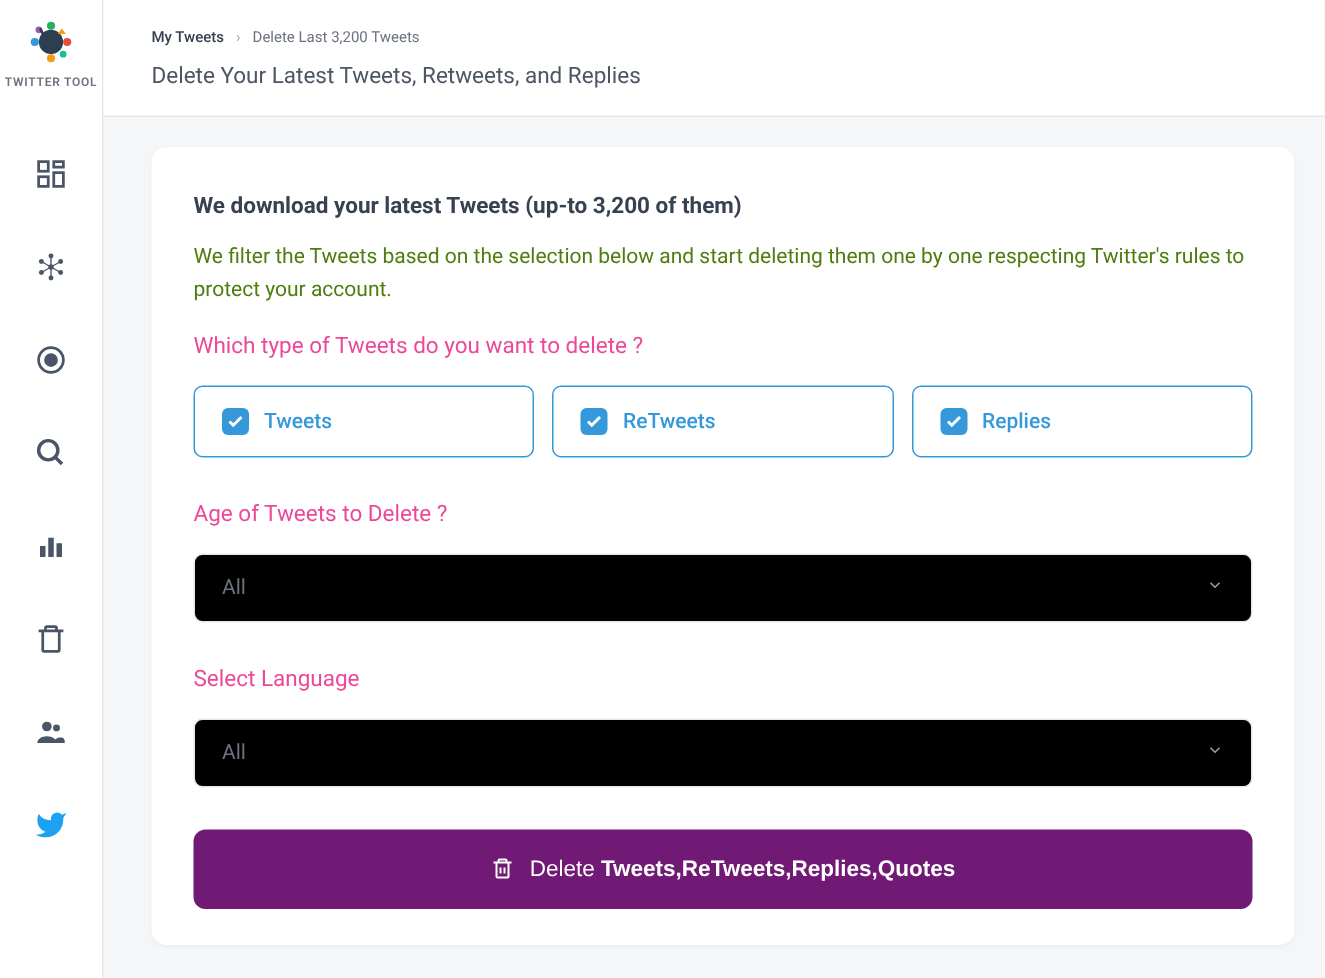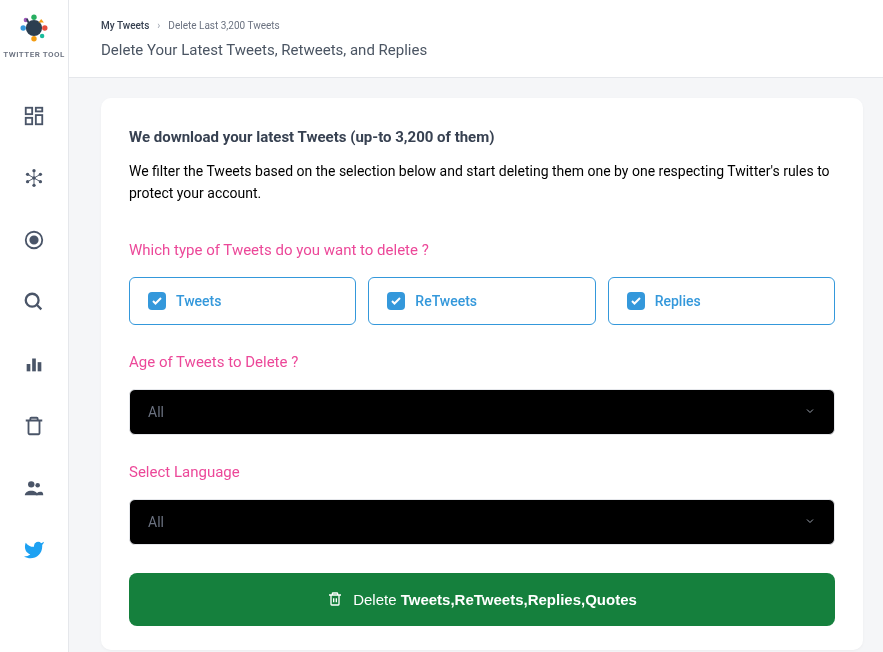--- a/index.html
+++ b/index.html
@@ -82,23 +82,23 @@
       box-shadow: 0 1px 3px rgba(0,0,0,0.04);
     }
     .card-title {
       font-size: 15px;
       font-weight: 700;
       color: #374151;
       margin-bottom: 14px;
     }
     .card-desc {
       font-size: 14px;
-      color: #000000;
+      color: #4d7c0f;
       line-height: 1.6;
-      margin-bottom: 36px;
+      margin-bottom: 16px;
     }
     .field-label {
       font-size: 15px;
       font-weight: 400;
       color: #ec4899;
       margin-bottom: 18px;
     }
     .checkbox-row {
       display: flex;
       gap: 12px;
@@ -144,21 +144,21 @@
       background: #000000;
       display: flex;
       justify-content: space-between;
       align-items: center;
       cursor: pointer;
     }
     .select-chevron { color: #9ca3af; }
     .select-chevron svg { width: 12px; height: 12px; }
     .delete-btn {
       width: 100%;
-      background: #15803d;
+      background: #701a75;
       color: #fff;
       border: none;
       border-radius: 8px;
       padding: 18px;
       font-size: 15px;
       font-weight: 400;
       display: flex;
       align-items: center;
       justify-content: center;
       gap: 10px;

